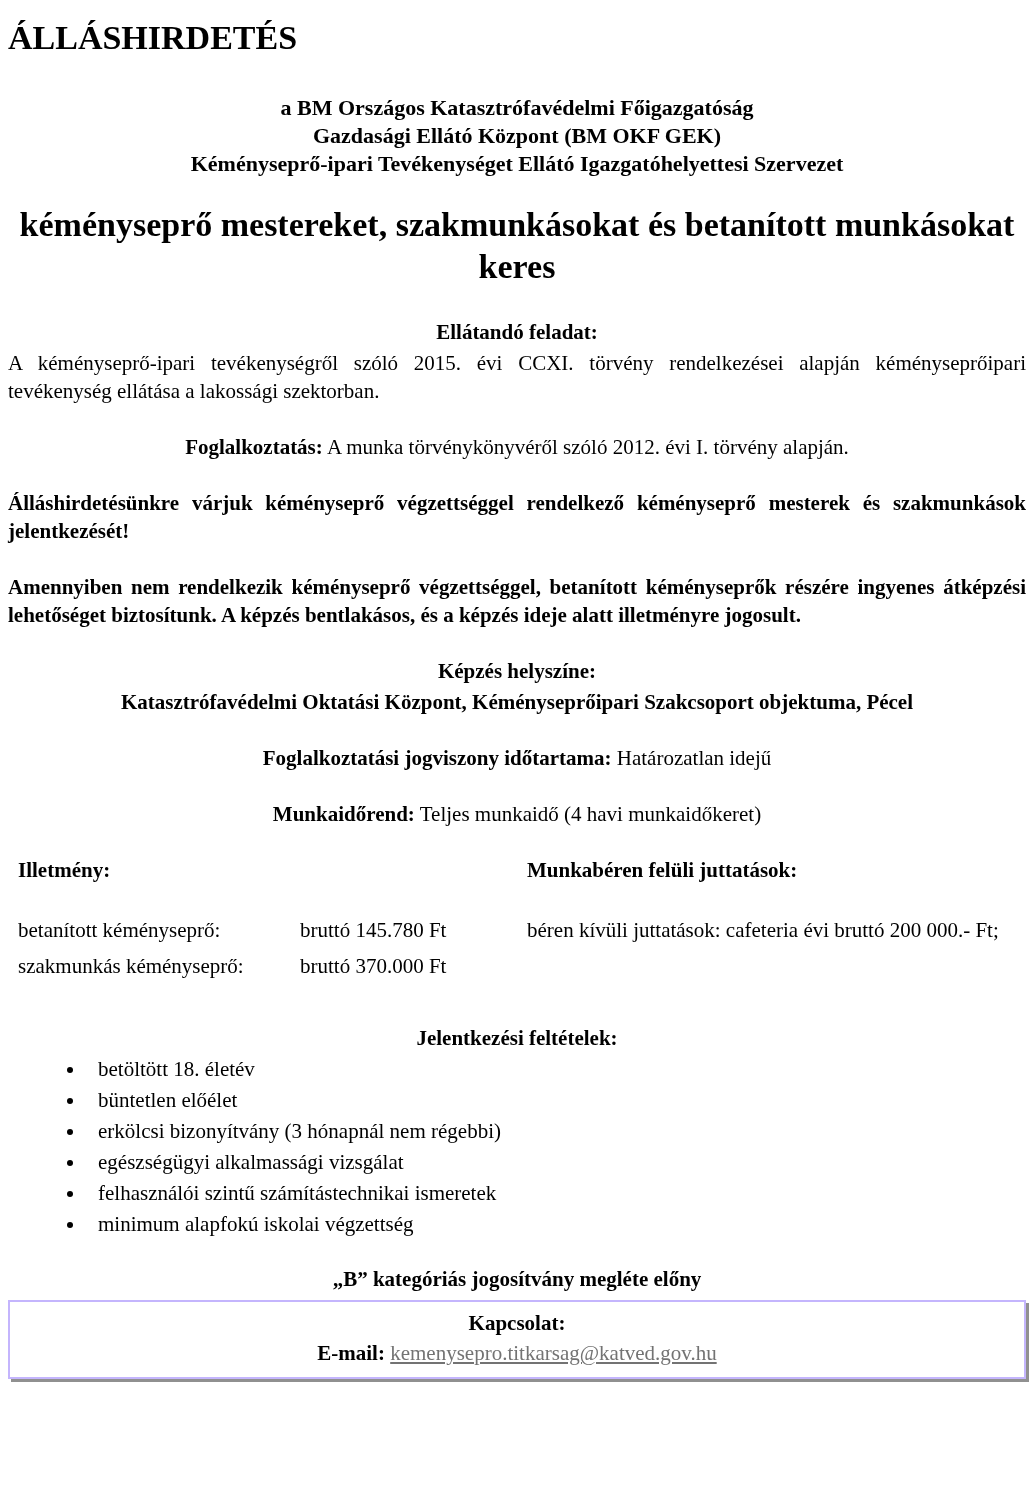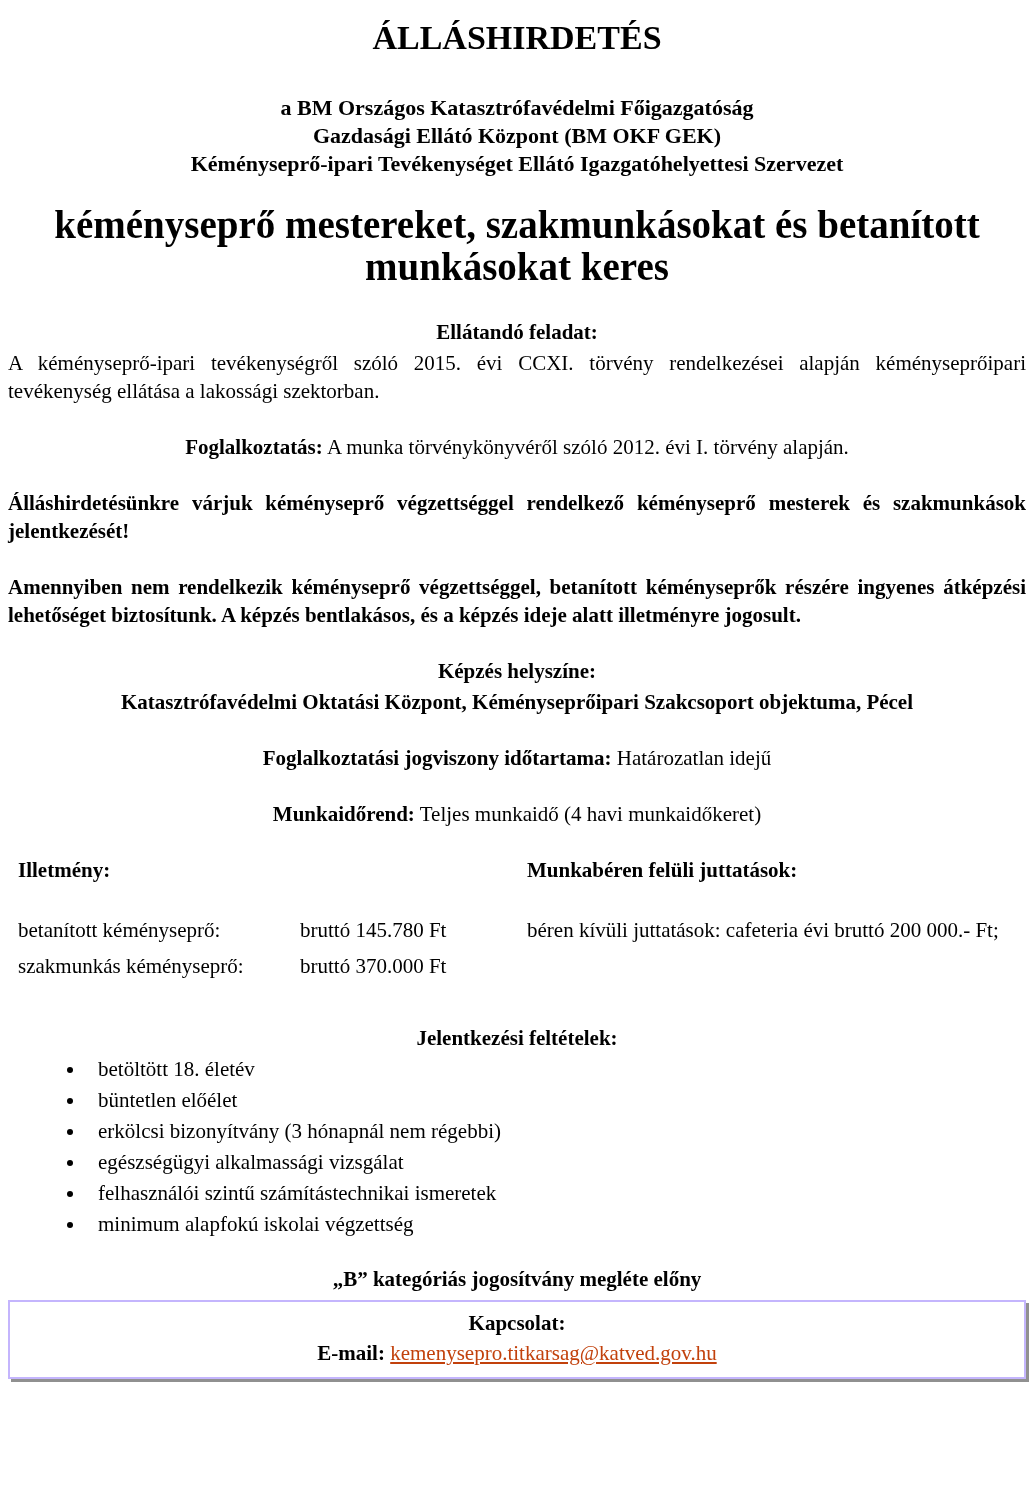--- a/index.html
+++ b/index.html
@@ -18,33 +18,33 @@
   }
   .b { font-weight: bold; }
   p { margin: 0 0 28px 0; text-align: center; }
   p.tight { margin-bottom: 3px; }
   .just { text-align: justify; }
 
   h1.doc-title {
     margin: 0 0 36px 0;
     font-size: 34px;
     line-height: 40px;
-    text-align: center;
+    text-align: left;
     font-weight: bold;
   }
   .org-block {
     margin: 11px 0 26px 0;
     text-align: center;
     font-weight: bold;
     font-size: 22px;
     line-height: 28px;
   }
   h2.headline {
     margin: 0 0 30px 0;
-    font-size: 39px;
+    font-size: 34px;
     line-height: 42px;
     text-align: center;
     font-weight: bold;
   }
 
   
   .salary-table { margin: 0 0 44px 0; padding-left: 10px; }
   .salary-row {
     display: grid;
     grid-template-columns: 282px 227px auto;
@@ -69,21 +69,21 @@
 
   
   .contact-box {
     border: 2px solid #c4b5fd;
     box-shadow: 3px 3px 0 #909090;
     padding: 6px 20px 9px 20px;
     margin: 0 0 6px 0;
   }
   .contact-box p { margin: 0; line-height: 30px; }
   a.email-link {
-    color: #c2410c;
+    color: #737373;
     text-decoration: underline;
     cursor: pointer;
   }
 </style>
 </head>
 <body>
 
 <div class="doc">
 
   <h1 class="doc-title">ÁLLÁSHIRDETÉS</h1>

